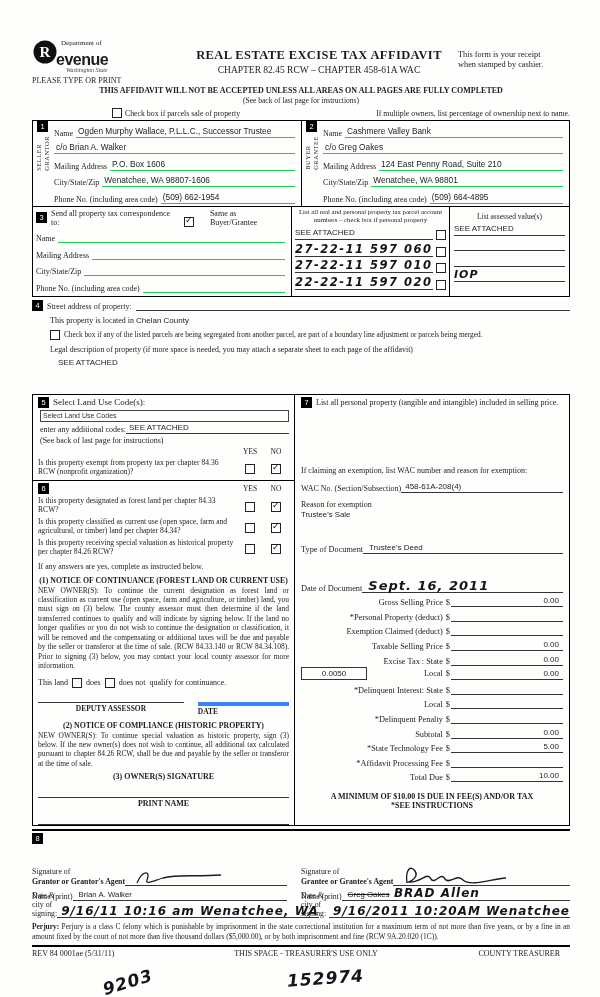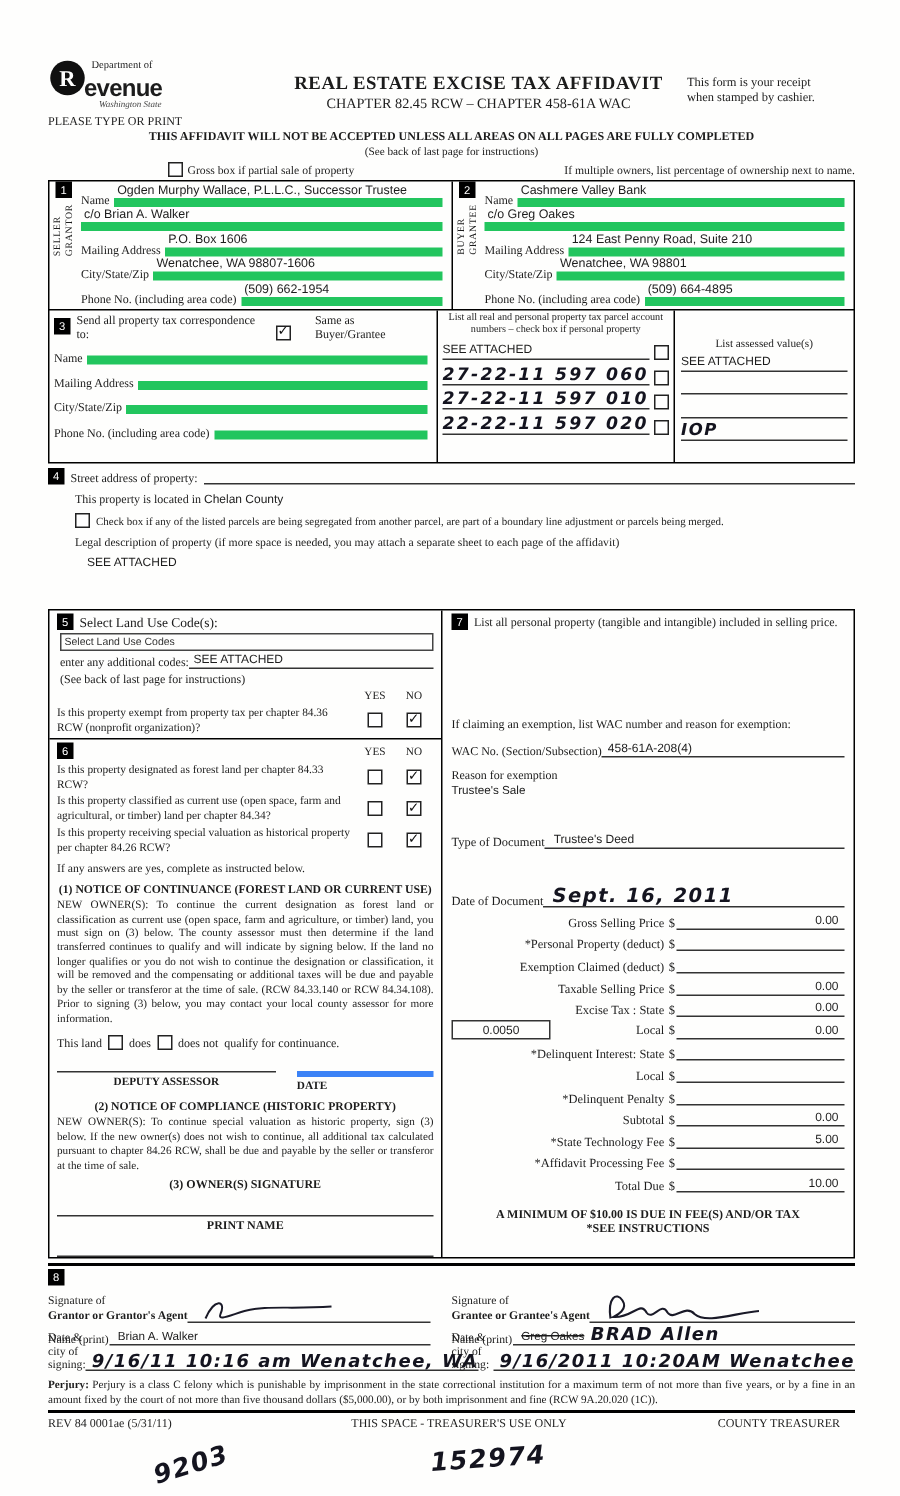--- a/index.html
+++ b/index.html
@@ -32,34 +32,34 @@
   
   .parties{display:flex;border:1.5px solid #000;border-bottom:none;}
   .party{width:50%;display:flex;box-sizing:border-box;padding-bottom:2px;}
   .party.buyer{border-left:1.5px solid #000;}
   .sidecol{width:19px;display:flex;flex-direction:column;align-items:center;flex:0 0 auto;}
   .vlabels{display:flex;margin-top:4px;}
   .vlabel{writing-mode:vertical-rl;transform:rotate(180deg);font-size:6.5px;letter-spacing:0.5px;line-height:1.15;}
   .fields{flex:1;padding:0 6px 0 2px;}
   .fldrow{display:flex;align-items:flex-end;height:16.5px;}
   .fldrow .lbl{font-size:8px;white-space:nowrap;padding-right:3px;}
-  .fldrow .fline{flex:1;border-bottom:6px solid #22c55e;font-size:8.3px;padding-left:2px;line-height:11px;
+  .fldrow .fline{flex:1;border-bottom:1px solid #22c55e;font-size:8.3px;padding-left:2px;line-height:11px;
                  font-family:"Liberation Sans",sans-serif;white-space:nowrap;overflow:hidden;}
   
   .sec3{display:flex;border:1.5px solid #000;border-top-width:1px;}
   .sec3-left{width:258px;box-sizing:border-box;padding:2px 6px 3px 3px;}
   .s3head{display:flex;align-items:center;gap:4px;font-size:8px;}
   .sameas{display:flex;align-items:flex-end;gap:16px;}
   .sec3-parcels{width:158px;box-sizing:border-box;border-left:1px solid #000;padding:1px 3px;}
   .pheader{font-size:6.8px;text-align:center;line-height:1.2;}
   .prow{display:flex;align-items:flex-end;height:16.5px;gap:3px;}
   .prow .pline{flex:1;border-bottom:1px solid #333;white-space:nowrap;line-height:13px;}
   .prow .typed{font-size:8px;font-family:"Liberation Sans",sans-serif;}
   .prow .hand{font-size:11.5px;font-weight:bold;letter-spacing:1.5px;}
-  .sec3-assessed{flex:1;box-sizing:border-box;border-left:1px solid #000;padding:14px 4px;}
+  .sec3-assessed{flex:1;box-sizing:border-box;border-left:1px solid #000;padding:2px 4px;}
   .aheader{font-size:7.5px;text-align:center;margin-top:3px;}
   .arow{display:flex;align-items:flex-end;height:15.4px;}
   .arow .pline{flex:1;border-bottom:1px solid #333;white-space:nowrap;line-height:12px;}
   .arow .typed{font-size:8px;font-family:"Liberation Sans",sans-serif;}
   .arow .hand{font-size:11px;font-weight:bold;letter-spacing:1px;}
   
   .sec4{padding:3px 0 0 0;}
   .s4row1{display:flex;align-items:flex-end;gap:4px;}
   .s4row1 .lbl{font-size:8px;white-space:nowrap;}
   .s4row1 .fline{flex:1;border-bottom:1px solid #333;}
@@ -113,21 +113,21 @@
   .feerow .dollar{padding:0 1px 0 3px;}
   .feerow .fline{flex:1;border-bottom:1px solid #333;text-align:right;font-size:8px;line-height:10px;padding-right:4px;font-family:"Liberation Sans",sans-serif;}
   .ratebox{border:1px solid #333;width:64px;text-align:center;font-size:8px;margin-right:auto;line-height:11px;font-family:"Liberation Sans",sans-serif;}
   .minimum{font-size:8px;font-weight:bold;text-align:center;margin-top:10px;}
   .seeinstr{font-size:8px;font-weight:bold;text-align:center;}
   
   .sec8{border-top:2px solid #000;margin-top:3px;padding-top:2px;}
   .certrow{display:flex;align-items:center;}
   .certrow .ct{flex:1;text-align:center;font-size:8.3px;font-weight:bold;}
   .sigcols{display:flex;margin-top:2px;}
-  .sigcol{width:50%;box-sizing:border-box;padding-right:14px;}
+  .sigcol{width:50%;box-sizing:border-box;padding-right:14px;margin-top:17px;}
   .sigline{display:flex;align-items:flex-end;}
   .siglbl{font-size:7.8px;line-height:1.25;white-space:nowrap;}
   .siglbl b{font-size:7.8px;}
   .sigdraw{flex:1;border-bottom:1px solid #333;position:relative;height:22px;}
   .sigdraw svg{position:absolute;bottom:-4px;left:8px;}
   .nprow{display:flex;align-items:flex-end;height:15px;font-size:7.8px;}
   .nprow .fline{flex:1;border-bottom:1px solid #333;padding-left:6px;font-family:"Liberation Sans",sans-serif;font-size:7.8px;line-height:10px;white-space:nowrap;}
   .struck{text-decoration:line-through;}
   .nprow .hand, .dcrow .hand{font-size:12px;font-weight:bold;line-height:12px;}
   .dcrow{display:flex;align-items:flex-end;height:17px;font-size:7.8px;}
@@ -169,21 +169,21 @@
     <div class="receipt">
       <span>This form is your receipt</span><br>
       <span>when stamped by cashier.</span>
     </div>
   </div>
   <div class="warnline">THIS AFFIDAVIT WILL NOT BE ACCEPTED UNLESS ALL AREAS ON ALL PAGES ARE FULLY COMPLETED</div>
   <div class="seeback">(See back of last page for instructions)</div>
   <div class="partialrow">
     <div class="left">
       <span class="cb"></span>
-      <span>Gross box if partial sale of property</span>
+      <span>Check box if parcels sale of property</span>
     </div>
     <div class="right">If multiple owners, list percentage of ownership next to name.</div>
   </div>
 
   <div class="parties">
     <div class="party seller">
       <div class="sidecol">
         <span class="numbox">1</span>
         <div class="vlabels">
           <span class="vlabel">SELLER</span>

